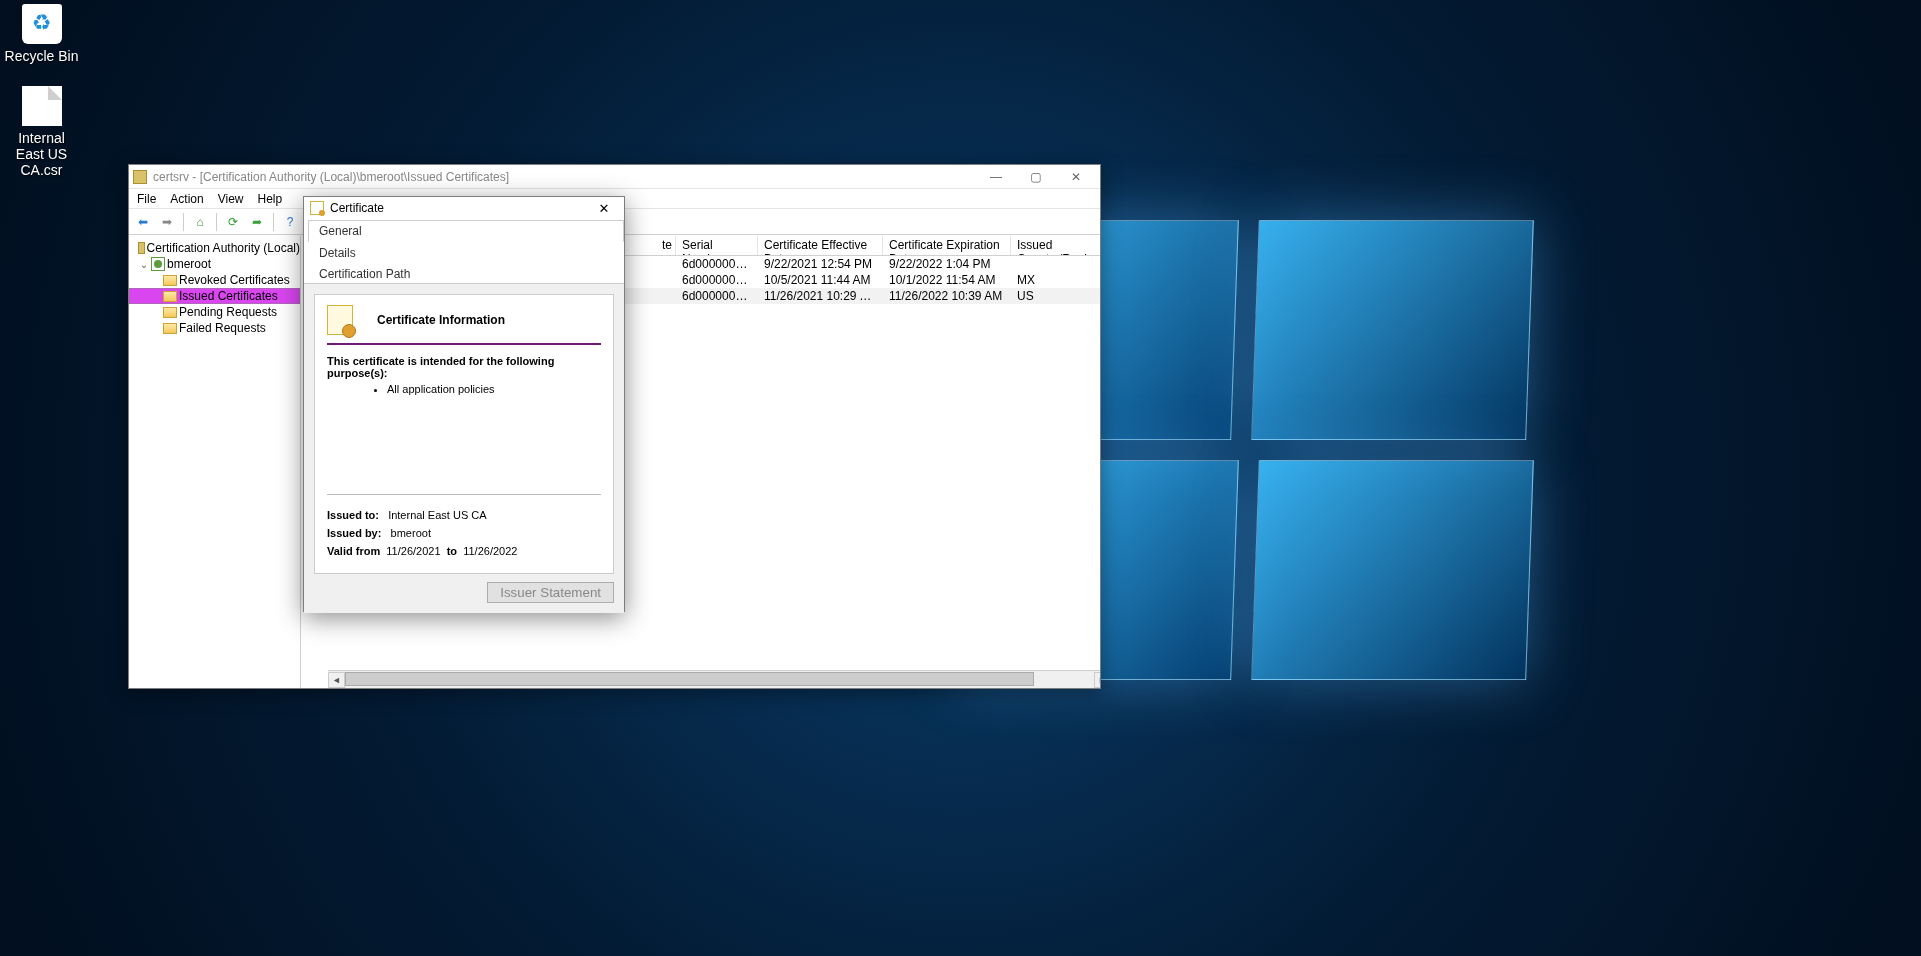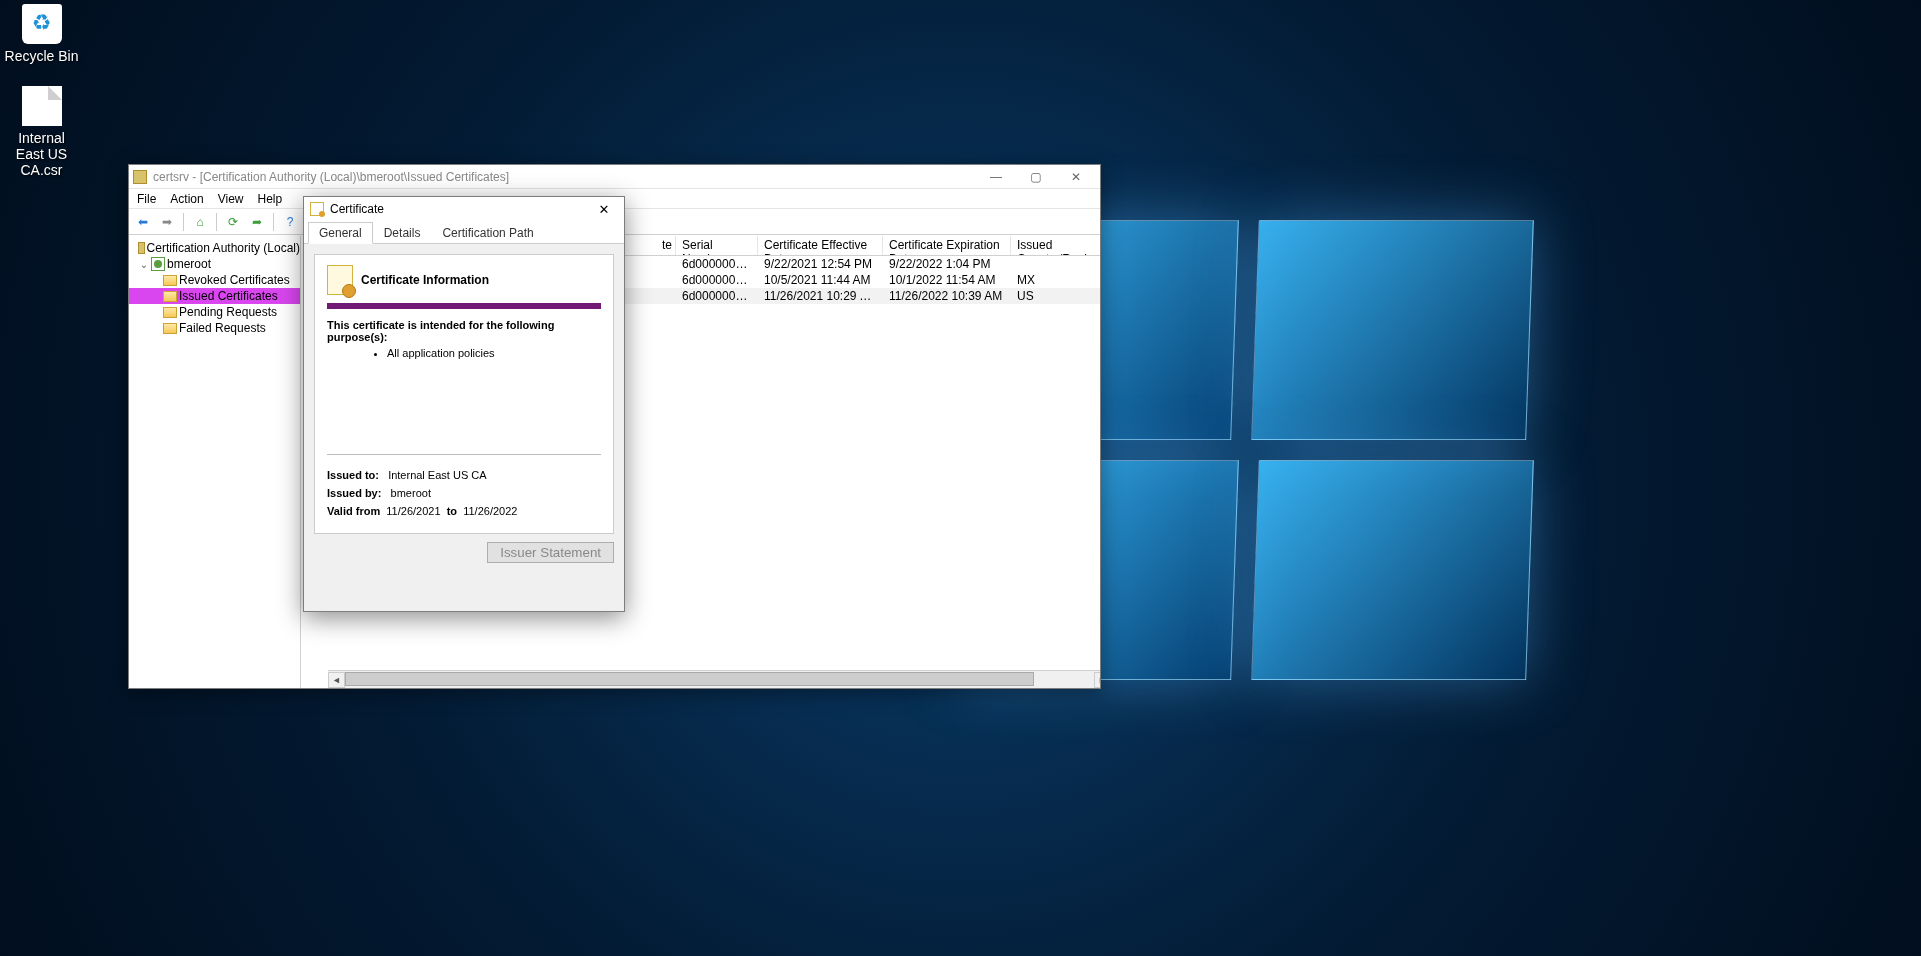--- a/index.html
+++ b/index.html
@@ -73,26 +73,26 @@
   .cert-dialog {
     position:absolute; left:303px; top:196px; width:322px; height:416px;
     background:#fff; border:1px solid #7d7d7d; box-shadow:0 6px 24px rgba(0,0,0,0.45);
     display:flex; flex-direction:column; color:#000; z-index:10;
   }
   .cert-title { height:24px; display:flex; align-items:center; padding:0 6px; background:#fff;}
   .cert-title .ico { width:14px; height:14px; background:#fff; border:1px solid #d4b23e; margin-right:6px; position:relative;}
   .cert-title .ico::after{content:"";position:absolute;right:-2px;bottom:-2px;width:6px;height:6px;background:#e0a030;border-radius:50%;}
   .cert-title .lbl { flex:1;}
   .cert-title .x { width:28px; height:22px; display:flex; align-items:center; justify-content:center; font-size:13px;}
-  .tabs { display:flex; padding-left:4px; border-bottom:1px solid #ccc; background:#fff;}
+  .tabs { display:flex; padding-left:4px; border-bottom:1px solid #ccc; background:#fff;flex-direction:column;}
   .tabs .tab { padding:3px 10px; border:1px solid transparent; border-bottom:none; color:#333; position:relative; top:1px;}
   .tabs .tab.active { background:#fff; border-color:#ccc; border-top:1px solid #ccc; border-bottom:1px solid #fff;}
   .tab-body { flex:1; padding:10px; background:#f0f0f0;}
   .inset { background:#fff; border:1px solid #ccc; height:280px; padding:10px 12px; display:flex; flex-direction:column;}
-  .cert-heading { display:flex; align-items:center; gap:8px; border-bottom:6px solid #701a75; padding-bottom:8px; margin-bottom:10px;}
+  .cert-heading { display:flex; align-items:center; gap:24px; border-bottom:2px solid #701a75; padding-bottom:8px; margin-bottom:10px;}
   .cert-heading .certicon { width:26px; height:30px; background:#fff9e0; border:1px solid #d4b23e; position:relative;}
   .cert-heading .certicon::after{content:"";position:absolute;right:-4px;bottom:-4px;width:12px;height:12px;background:#e0a030;border-radius:50%;border:1px solid #b07812;}
   .cert-heading b { font-size:12px;}
   .purpose { font-size:11px;}
   .purpose-list { margin:4px 0 0 20px; font-size:11px;}
   .purpose-list li {}
   .spacer { flex:1;}
   .info-block { border-top:1px solid #bbb; padding-top:8px; font-size:11px;}
   .info-row { margin:6px 0;}
   .info-row b { display:inline-block; }

